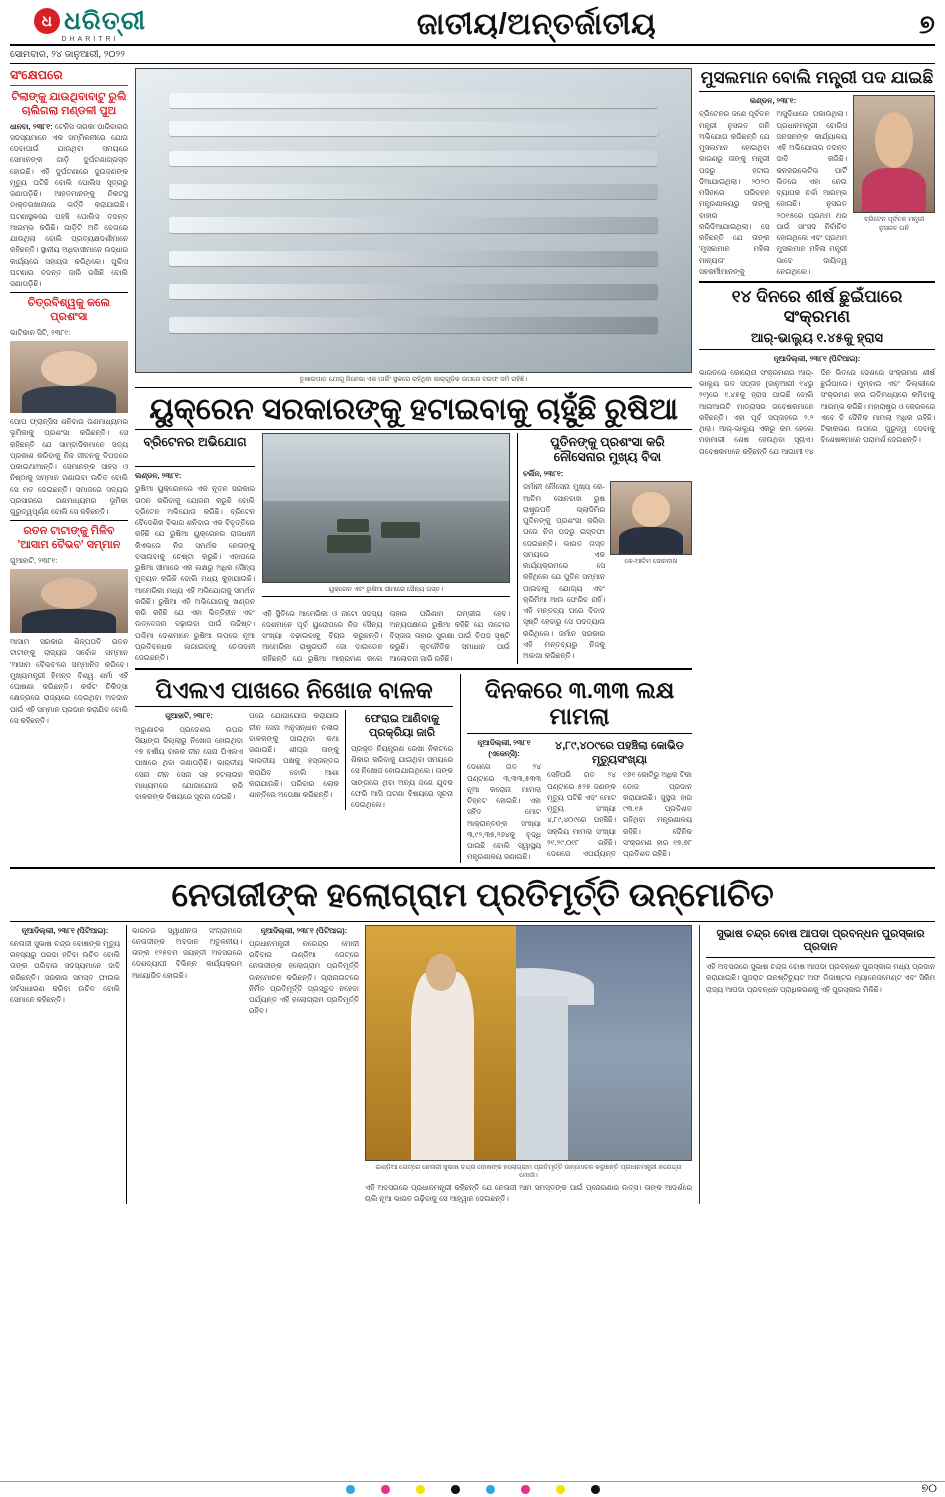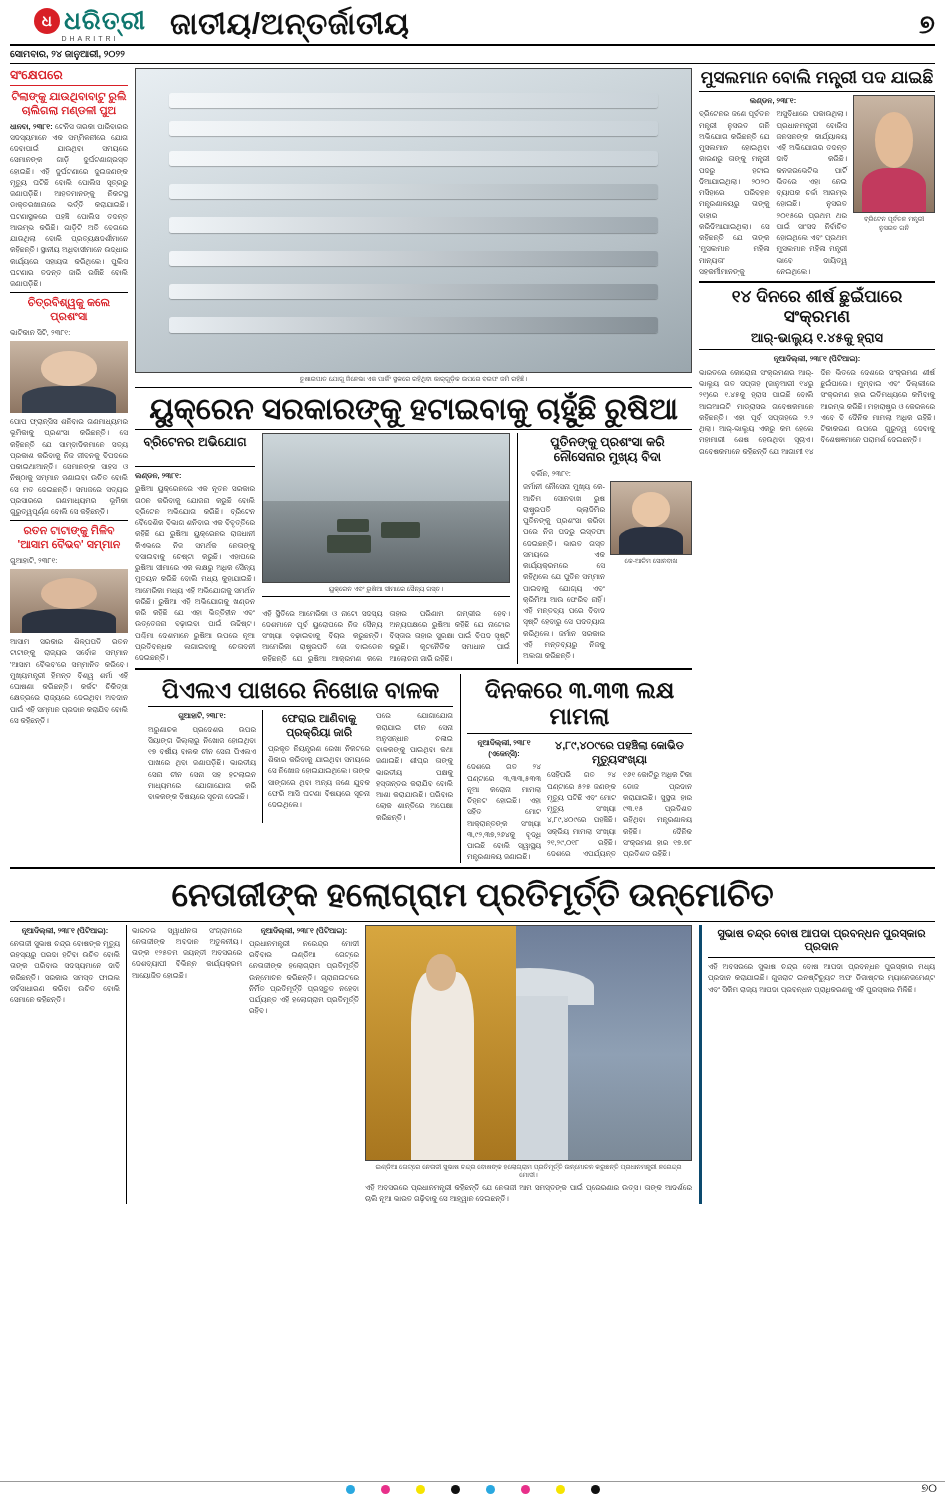--- a/index.html
+++ b/index.html
@@ -36,29 +36,29 @@
     display: flex; align-items: center; justify-content: center;
     font-size: 15px; font-weight: bold;
   }
   .logo-text {
     font-size: 25px; font-weight: bold; letter-spacing: 1px; color: #0f766e;
   }
   .logo-sub {
     font-size: 7px; letter-spacing: 3px; color: #444; margin-top: -1px;
   }
   .mast-title {
-    flex: 1; text-align: left; padding-right: 6px;
+    flex: 1; text-align: center; padding-right: 6px;
     font-size: 30px; font-weight: bold; letter-spacing: .5px;
   }
   .mast-page {
     font-size: 26px; font-weight: bold; width: 26px; text-align: right;
   }
   .dateline {
     font-size: 9.5px; color: #111; padding: 2px 0 3px 0;
-    border-bottom: 1px solid #000; font-weight: bold;
+    border-bottom: 1px solid #000; font-weight: normal;
   }
 
   
   .col-text {
     font-size: 7.4px; line-height: 1.52; text-align: justify;
     color: #222; hyphens: auto; word-break: break-word;
   }
   .hr-thin { border-top: 1px solid #000; margin: 3px 0; }
   .hr-thick { border-top: 2px solid #000; margin: 4px 0; }
 
@@ -262,53 +262,53 @@
               <div class="veh" style="left:48%; bottom:30%; width:16%; height:11%;"></div>
               <div class="veh" style="left:26%; bottom:20%; width:18%; height:12%;"></div>
             </div>
           </div>
           <div class="cap" style="border-bottom:1px solid #000; padding-bottom:2px">ୟୁକ୍ରେନ ଏବଂ ରୁଷିଆ ସୀମାରେ ସୈନ୍ୟ ଗସ୍ତ।</div>
           <div class="col-text cols2" style="margin-top:11px">ଏହି ସ୍ଥିତିରେ ଆମେରିକା ଓ ନାଟୋ ସଦସ୍ୟ ଦେଶମାନେ ପୂର୍ବ ୟୁରୋପରେ ନିଜ ସୈନ୍ୟ ସଂଖ୍ୟା ବଢ଼ାଇବାକୁ ବିଚାର କରୁଛନ୍ତି। ଆମେରିକା ରାଷ୍ଟ୍ରପତି ଜୋ ବାଇଡେନ କହିଛନ୍ତି ଯେ ରୁଷିଆ ଆକ୍ରମଣ କଲେ ତାହାର ପରିଣାମ ଗମ୍ଭୀର ହେବ। ଅନ୍ୟପକ୍ଷରେ ରୁଷିଆ କହିଛି ଯେ ନାଟୋର ବିସ୍ତାର ତାହାର ସୁରକ୍ଷା ପାଇଁ ବିପଦ ସୃଷ୍ଟି କରୁଛି। କୂଟନୈତିକ ସମାଧାନ ପାଇଁ ଆଲୋଚନା ଜାରି ରହିଛି।</div>
         </div>
 
         <div style="width:175px; flex:none; border-left:1px solid #000; padding-left:5px">
           <div class="head-sm">ପୁତିନଙ୍କୁ ପ୍ରଶଂସା କରି ନୌସେନାର ମୁଖ୍ୟ ବିଦା</div>
-          <div class="col-text" style="font-weight:normal; margin:2px 8px">ବର୍ଲିନ, ୨୩୮୧:</div>
+          <div class="col-text" style="font-weight:bold; margin:2px 0">ବର୍ଲିନ, ୨୩୮୧:</div>
           <div style="display:flex; gap:5px;">
             <div class="col-text" style="flex:1">ଜର୍ମାନୀ ନୌସେନା ମୁଖ୍ୟ କେ-ଆଚିମ ସୋନବାଖ ରୁଷ ରାଷ୍ଟ୍ରପତି ଭ୍ଲାଦିମିର ପୁତିନଙ୍କୁ ପ୍ରଶଂସା କରିବା ପରେ ନିଜ ପଦରୁ ଇସ୍ତଫା ଦେଇଛନ୍ତି। ଭାରତ ଗସ୍ତ ସମୟରେ ଏକ କାର୍ଯ୍ୟକ୍ରମରେ ସେ କହିଥିଲେ ଯେ ପୁତିନ ସମ୍ମାନ ପାଇବାକୁ ଯୋଗ୍ୟ ଏବଂ କ୍ରିମିଆ ଆଉ ଫେରିବ ନାହିଁ। ଏହି ମନ୍ତବ୍ୟ ପରେ ବିବାଦ ସୃଷ୍ଟି ହେବାରୁ ସେ ପଦତ୍ୟାଗ କରିଥିଲେ। ଜର୍ମାନ ସରକାର ଏହି ମନ୍ତବ୍ୟରୁ ନିଜକୁ ଅଲଗା କରିଛନ୍ତି।</div>
             <div style="width:82px; flex:none;">
               <div class="photo" style="height:74px; border:1px solid #444">
                 <div class="portrait">
                     <div class="face" style="background:#e8c6a6"></div>
                     <div class="body" style="background:#2a3140"></div>
                   </div>
               </div>
               <div class="cap">କେ-ଆଚିମ ସୋନବାଖ</div>
             </div>
           </div>
         </div>
       </div>
 
       <div class="hr-thick"></div>
 
-      <div style="display:flex; gap:7px;margin-left:13px;">
+      <div style="display:flex; gap:7px;">
         <div style="flex:1;">
           <div class="head-lg">ପିଏଲଏ ପାଖରେ ନିଖୋଜ ବାଳକ</div>
           <div class="hr-thin"></div>
           <div style="display:flex; gap:6px;">
             <div style="width:108px; flex:none;">
               <div class="col-text" style="font-weight:bold; text-align:center">ଗୁଆହାଟି, ୨୩୮୧:</div>
               <div class="col-text" style="margin-top:2px">ଅରୁଣାଚଳ ପ୍ରଦେଶର ଉପର ସିୟାଙ୍ଗ ଜିଲ୍ଲାରୁ ନିଖୋଜ ହୋଇଥିବା ୧୭ ବର୍ଷୀୟ ବାଳକ ଚୀନ ସେନା ପିଏଲଏ ପାଖରେ ଥିବା ଜଣାପଡ଼ିଛି। ଭାରତୀୟ ସେନା ଚୀନ ସେନା ସହ ହଟଲାଇନ ମାଧ୍ୟମରେ ଯୋଗାଯୋଗ କରି ବାଳକଙ୍କ ବିଷୟରେ ସୂଚନା ଦେଇଛି।</div>
             </div>
+            <div style="flex:1;">
+              <div class="col-text">ପରେ ଯୋଗାଯୋଗ କରାଯାଇ ଚୀନ ସେନା ଅନୁସନ୍ଧାନ ଚଳାଇ ବାଳକଙ୍କୁ ପାଇଥିବା କଥା ଜଣାଇଛି। ଶୀଘ୍ର ତାଙ୍କୁ ଭାରତୀୟ ପକ୍ଷକୁ ହସ୍ତାନ୍ତର କରାଯିବ ବୋଲି ଆଶା କରାଯାଉଛି। ପରିବାର ଲୋକ ଶାନ୍ତିରେ ଅପେକ୍ଷା କରିଛନ୍ତି।</div>
+            </div>
             <div style="width:108px; flex:none; border-left:1px solid #000; padding-left:5px">
               <div class="head-box">ଫେରାଇ ଆଣିବାକୁ ପ୍ରକ୍ରିୟା ଜାରି</div>
               <div class="col-text">ପ୍ରକୃତ ନିୟନ୍ତ୍ରଣ ରେଖା ନିକଟରେ ଶିକାର କରିବାକୁ ଯାଇଥିବା ସମୟରେ ସେ ନିଖୋଜ ହୋଇଯାଇଥିଲେ। ତାଙ୍କ ସାଙ୍ଗରେ ଥିବା ଅନ୍ୟ ଜଣେ ଯୁବକ ଫେରି ଆସି ଘଟଣା ବିଷୟରେ ସୂଚନା ଦେଇଥିଲେ।</div>
-            </div>
-            <div style="flex:1;">
-              <div class="col-text">ପରେ ଯୋଗାଯୋଗ କରାଯାଇ ଚୀନ ସେନା ଅନୁସନ୍ଧାନ ଚଳାଇ ବାଳକଙ୍କୁ ପାଇଥିବା କଥା ଜଣାଇଛି। ଶୀଘ୍ର ତାଙ୍କୁ ଭାରତୀୟ ପକ୍ଷକୁ ହସ୍ତାନ୍ତର କରାଯିବ ବୋଲି ଆଶା କରାଯାଉଛି। ପରିବାର ଲୋକ ଶାନ୍ତିରେ ଅପେକ୍ଷା କରିଛନ୍ତି।</div>
             </div>
           </div>
         </div>
 
         <div style="width:232px; flex:none; border-left:1px solid #000; padding-left:6px">
           <div class="head-lg">ଦିନକରେ ୩.୩୩ ଲକ୍ଷ ମାମଲା</div>
           <div class="hr-thin"></div>
           <div style="display:flex; gap:6px;">
             <div style="width:74px; flex:none;">
               <div class="col-text" style="font-weight:bold; text-align:center">ନୂଆଦିଲ୍ଲୀ, ୨୩୮୧ (ଏଜେନ୍ସି):</div>
@@ -388,21 +388,21 @@
               <div class="man"></div>
                 <div class="head"></div>
             </div>
           </div>
         </div>
         <div class="cap">ଇଣ୍ଡିଆ ଗେଟ୍‌ରେ ନେତାଜୀ ସୁଭାଷ ଚନ୍ଦ୍ର ବୋଷଙ୍କ ହଲୋଗ୍ରାମ ପ୍ରତିମୂର୍ତ୍ତି ଉନ୍ମୋଚନ କରୁଛନ୍ତି ପ୍ରଧାନମନ୍ତ୍ରୀ ନରେନ୍ଦ୍ର ମୋଦୀ।</div>
         <div class="col-text" style="margin-top:2px">ଏହି ଅବସରରେ ପ୍ରଧାନମନ୍ତ୍ରୀ କହିଛନ୍ତି ଯେ ନେତାଜୀ ଆମ ସମସ୍ତଙ୍କ ପାଇଁ ପ୍ରେରଣାର ଉତ୍ସ। ତାଙ୍କ ଆଦର୍ଶରେ ଚାଲି ନୂଆ ଭାରତ ଗଢ଼ିବାକୁ ସେ ଆହ୍ୱାନ ଦେଇଛନ୍ତି।</div>
       </div>
     </div>
 
-    <div style="width:236px; flex:none; display:flex; gap:12px; border-left:3px solid #0c4a6e; padding-left:6px">
+    <div style="width:236px; flex:none; display:flex; gap:12px; border-left:1px solid #0c4a6e; padding-left:6px">
       <div style="flex:1;">
         <div class="head-box">ସୁଭାଷ ଚନ୍ଦ୍ର ବୋଷ ଆପଦା ପ୍ରବନ୍ଧନ ପୁରସ୍କାର ପ୍ରଦାନ</div>
         <div class="hr-thin"></div>
         <div class="col-text">ଏହି ଅବସରରେ ସୁଭାଷ ଚନ୍ଦ୍ର ବୋଷ ଆପଦା ପ୍ରବନ୍ଧନ ପୁରସ୍କାର ମଧ୍ୟ ପ୍ରଦାନ କରାଯାଇଛି। ଗୁଜରାଟ ଇନଷ୍ଟିଚ୍ୟୁଟ ଅଫ ଡିଜାଷ୍ଟର ମ୍ୟାନେଜମେଣ୍ଟ ଏବଂ ସିକିମ ରାଜ୍ୟ ଆପଦା ପ୍ରବନ୍ଧନ ପ୍ରାଧିକରଣକୁ ଏହି ପୁରସ୍କାର ମିଳିଛି।</div>
       </div>
     </div>
   </div>
 
   <div class="footer">
     <span class="dot" style="background:#2aa8e0"></span>

